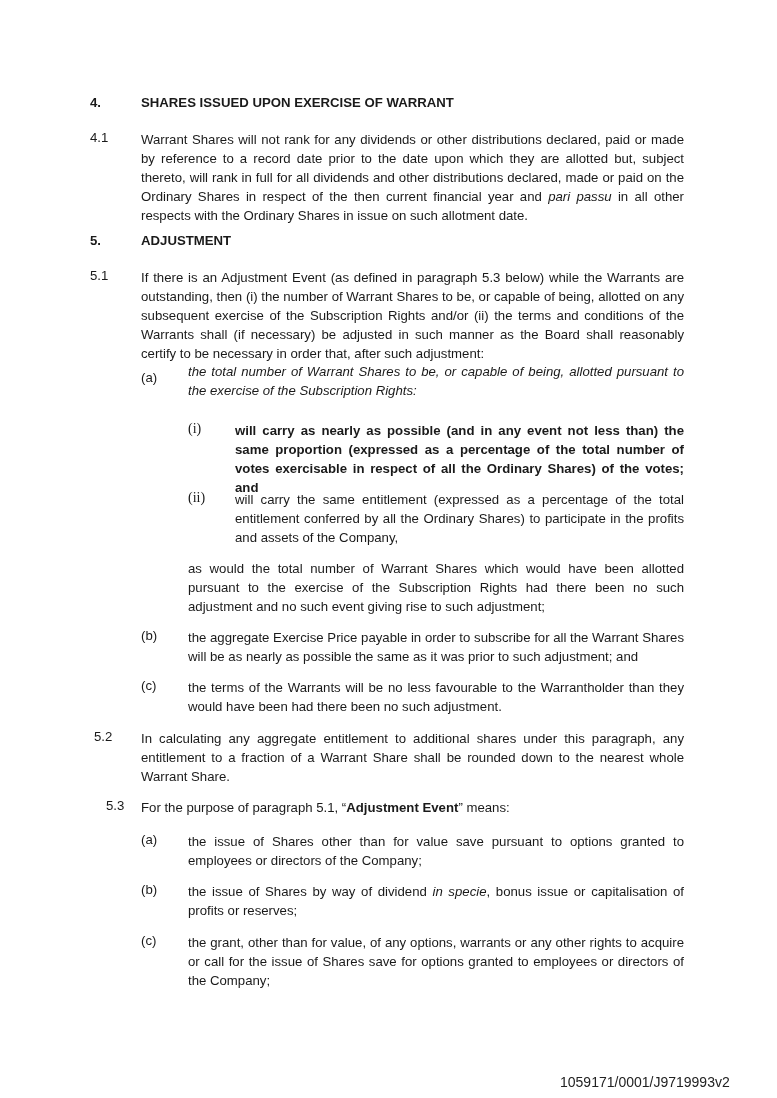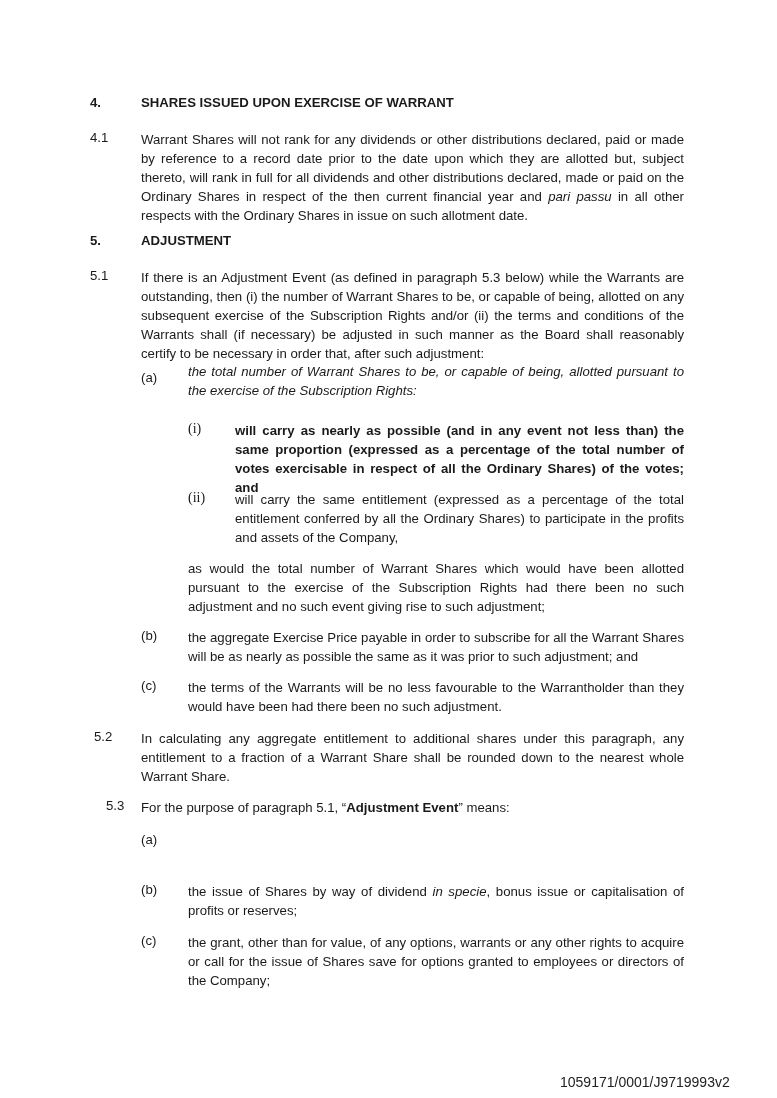--- a/index.html
+++ b/index.html
@@ -49,20 +49,21 @@
   <div class="num" style="left:141px; top:678px;">(c)</div>
   <div class="txt last" style="left:188px; top:678px; width:496px;">the terms of the Warrants will be no less favourable to the Warrantholder than they would have been had there been no such adjustment.</div>
 
   <div class="num" style="left:94px; top:729px;">5.2</div>
   <div class="txt last" style="left:141px; top:729px; width:543px;">In calculating any aggregate entitlement to additional shares under this paragraph, any entitlement to a fraction of a Warrant Share shall be rounded down to the nearest whole Warrant Share.</div>
 
   <div class="num" style="left:106px; top:798px;">5.3</div>
   <div class="txt last" style="left:141px; top:798px; width:543px;"><span>For the purpose of paragraph 5.1, “</span><b>Adjustment Event</b><span>” means:</span></div>
 
   <div class="num" style="left:141px; top:832px;">(a)</div>
+  <div class="txt last" style="left:188px; top:832px; width:496px;">the issue of Shares other than for value save pursuant to options granted to employees or directors of the Company;</div>
 
   <div class="num" style="left:141px; top:882px;">(b)</div>
   <div class="txt last" style="left:188px; top:882px; width:496px;"><span>the issue of Shares by way of dividend </span><i>in specie</i><span>, bonus issue or capitalisation of profits or reserves;</span></div>
 
   <div class="num" style="left:141px; top:933px;">(c)</div>
   <div class="txt last" style="left:188px; top:933px; width:496px;">the grant, other than for value, of any options, warrants or any other rights to acquire or call for the issue of Shares save for options granted to employees or directors of the Company;</div>
 
   <div class="footer">1059171/0001/J9719993v2</div>
 </div>
 

